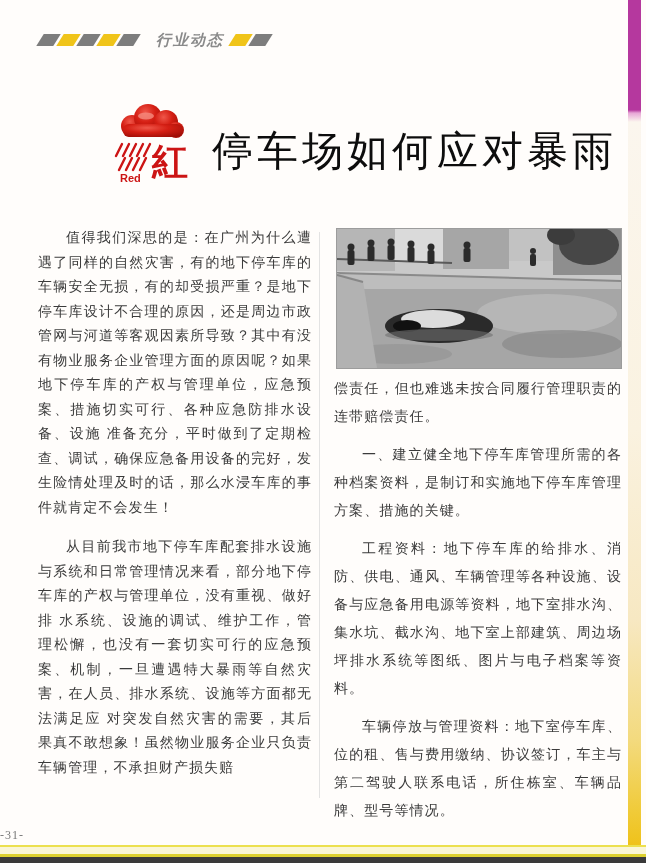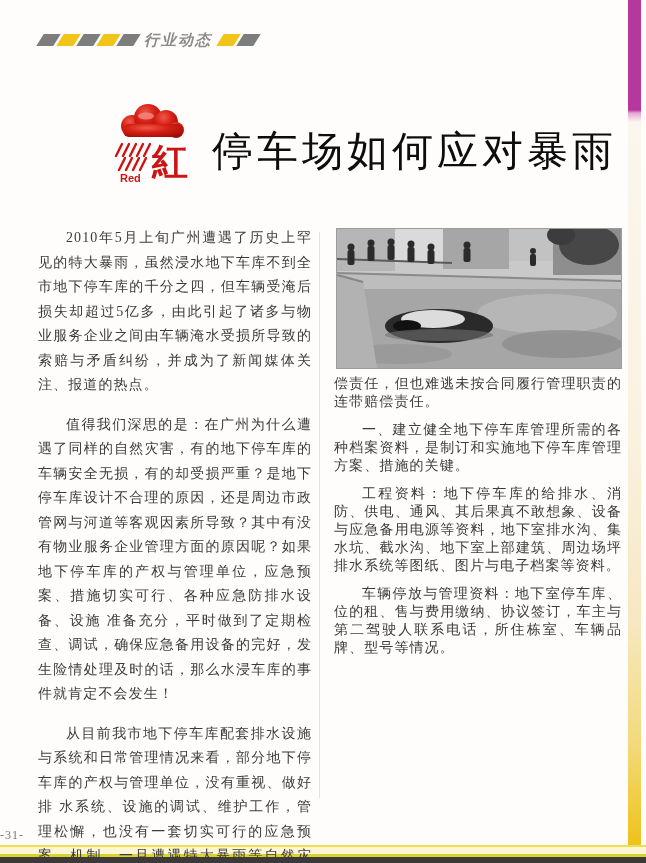--- a/index.html
+++ b/index.html
@@ -28,34 +28,34 @@
   .header{
     position:absolute;left:40px;top:32px;height:16px;
     display:flex;align-items:center;
   }
   .stripe{width:17px;height:12px;transform:skewX(-32deg);margin-right:3px;}
   .stripe.gray{background:#7d7d7d;}
   .stripe.yellow{background:#f0c419;}
   .section-tag{
     font-family:"Liberation Sans","DejaVu Sans",sans-serif;
     font-style:italic;font-weight:bold;font-size:15px;color:#8a8a8a;
-    letter-spacing:2px;margin:0 8px 0 4px;white-space:nowrap;
+    letter-spacing:2px;margin:0 8px 0 16px;white-space:nowrap;
   }
   
   .logo{position:absolute;left:106px;top:100px;width:90px;height:92px;}
   .page-title{
     position:absolute;left:212px;top:124px;width:400px;
     font-family:"Liberation Sans","DejaVu Sans",sans-serif;
     font-weight:400;font-size:41px;color:#0d0d0d;letter-spacing:4px;
     white-space:nowrap;
   }
   
   .col{position:absolute;top:226px;text-align:justify;color:#3b3b3b;font-size:14px;}
   .col-left{left:38px;width:274px;line-height:24.5px;letter-spacing:1.1px;}
-  .col-right{left:334px;width:288px;line-height:18px;letter-spacing:1.1px;}
+  .col-right{left:334px;width:288px;line-height:28px;letter-spacing:1.1px;}
   .col p{margin:0 0 15px 0;text-indent:2em;}
   .col-right p{margin:0 0 10px 0;}
   .col-right p.no-indent{text-indent:0;}
   .gutter-line{position:absolute;left:319px;top:232px;width:1px;height:566px;background:#e3e3e3;}
   
   .photo{
     position:absolute;left:336px;top:228px;width:286px;height:141px;
     border:1px solid #9c9c9c;box-sizing:border-box;background:#cfcfcf;
   }
   .photo svg{display:block;}
@@ -119,21 +119,20 @@
 
     <text x="14" y="82" font-family="Liberation Sans, DejaVu Sans, sans-serif" font-weight="bold" font-size="11" fill="#cc1414">Red</text>
   </svg>
 </div>
 
 <div class="page-title">停车场如何应对暴雨</div>
 
 <div class="gutter-line"></div>
 
 <div class="col col-left">
-  <p>2010年5月上旬广州遭遇了历史上罕见的特大暴雨，虽然浸水地下车库不到全市地下停车库的千分之四，但车辆受淹后损失却超过5亿多，由此引起了诸多与物业服务企业之间由车辆淹水受损所导致的索赔与矛盾纠纷，并成为了新闻媒体关注、报道的热点。</p>
   <p>值得我们深思的是：在广州为什么遭遇了同样的自然灾害，有的地下停车库的车辆安全无损，有的却受损严重？是地下停车库设计不合理的原因，还是周边市政管网与河道等客观因素所导致？其中有没有物业服务企业管理方面的原因呢？如果地下停车库的产权与管理单位，应急预案、措施切实可行、各种应急防排水设备、设施 准备充分，平时做到了定期检查、调试，确保应急备用设备的完好，发生险情处理及时的话，那么水浸车库的事件就肯定不会发生！</p>
   <p>从目前我市地下停车库配套排水设施与系统和日常管理情况来看，部分地下停车库的产权与管理单位，没有重视、做好排 水系统、设施的调试、维护工作，管理松懈，也没有一套切实可行的应急预案、机制，一旦遭遇特大暴雨等自然灾害，在人员、排水系统、设施等方面都无法满足应 对突发自然灾害的需要，其后果真不敢想象！虽然物业服务企业只负责车辆管理，不承担财产损失赔</p>
 </div>
 
 <div class="photo">
   <svg width="284" height="139" viewBox="0 0 284 139">
 
     <rect x="0" y="0" width="284" height="139" fill="#c9c9c9"></rect>
     <rect x="0" y="0" width="58" height="42" fill="#b6b6b6"></rect>
     <rect x="58" y="0" width="48" height="34" fill="#dadada"></rect>
@@ -179,17 +178,17 @@
       <ellipse cx="96" cy="90" rx="32" ry="9" fill="#dcdcdc"></ellipse>
       <ellipse cx="70" cy="97" rx="14" ry="6" fill="#111"></ellipse>
       <ellipse cx="102" cy="106" rx="54" ry="6" fill="#6f6f6f" opacity="0.6"></ellipse>
     </g>
   </svg>
 </div>
 
 <div class="col col-right" style="top:375px">
   <p class="no-indent">偿责任，但也难逃未按合同履行管理职责的连带赔偿责任。</p>
   <p>一、建立健全地下停车库管理所需的各种档案资料，是制订和实施地下停车库管理方案、措施的关键。</p>
-  <p>工程资料：地下停车库的给排水、消防、供电、通风、其后果真不敢想象、设备与应急备用电源等资料，地下室排水沟、集水坑、截水沟、地下室上部建筑、周边场坪排水系统等图纸、图片与电子档案等资料。</p>
+  <p>工程资料：地下停车库的给排水、消防、供电、通风、车辆管理等各种设施、设备与应急备用电源等资料，地下室排水沟、集水坑、截水沟、地下室上部建筑、周边场坪排水系统等图纸、图片与电子档案等资料。</p>
   <p>车辆停放与管理资料：地下室停车库、位的租、售与费用缴纳、协议签订，车主与第二驾驶人联系电话，所住栋室、车辆品牌、型号等情况。</p>
 </div>
 
 <div class="page-number">-31-</div>
 
 </body></html>

